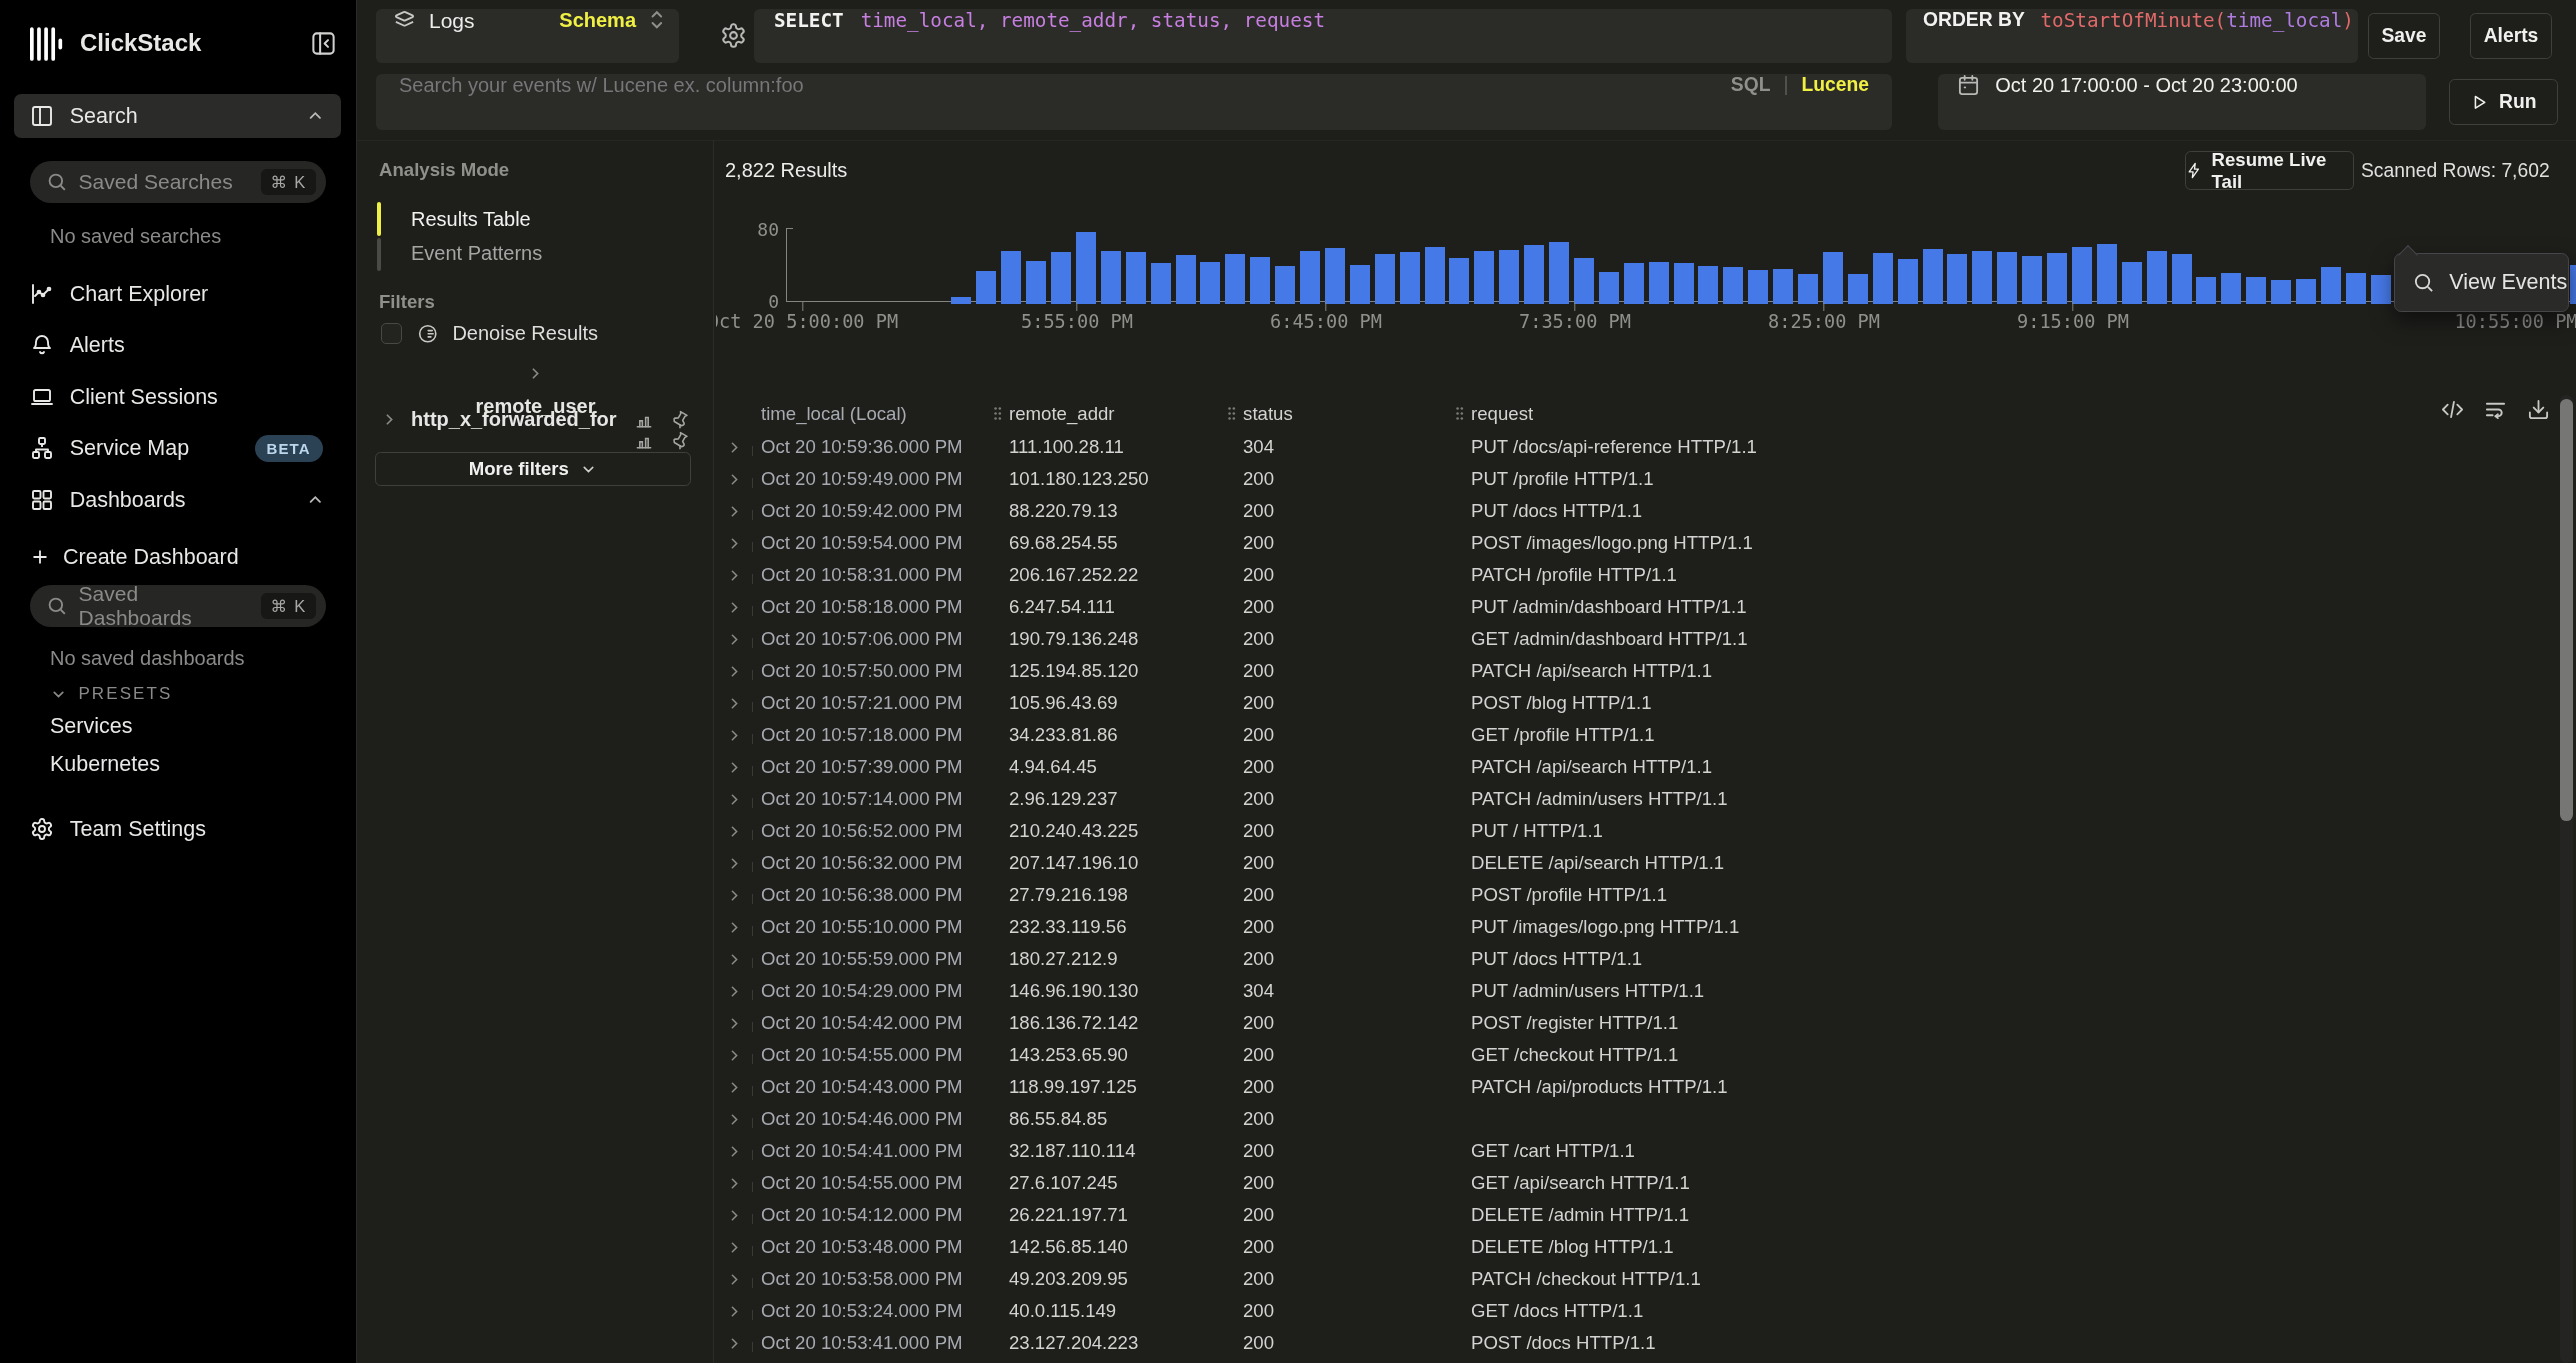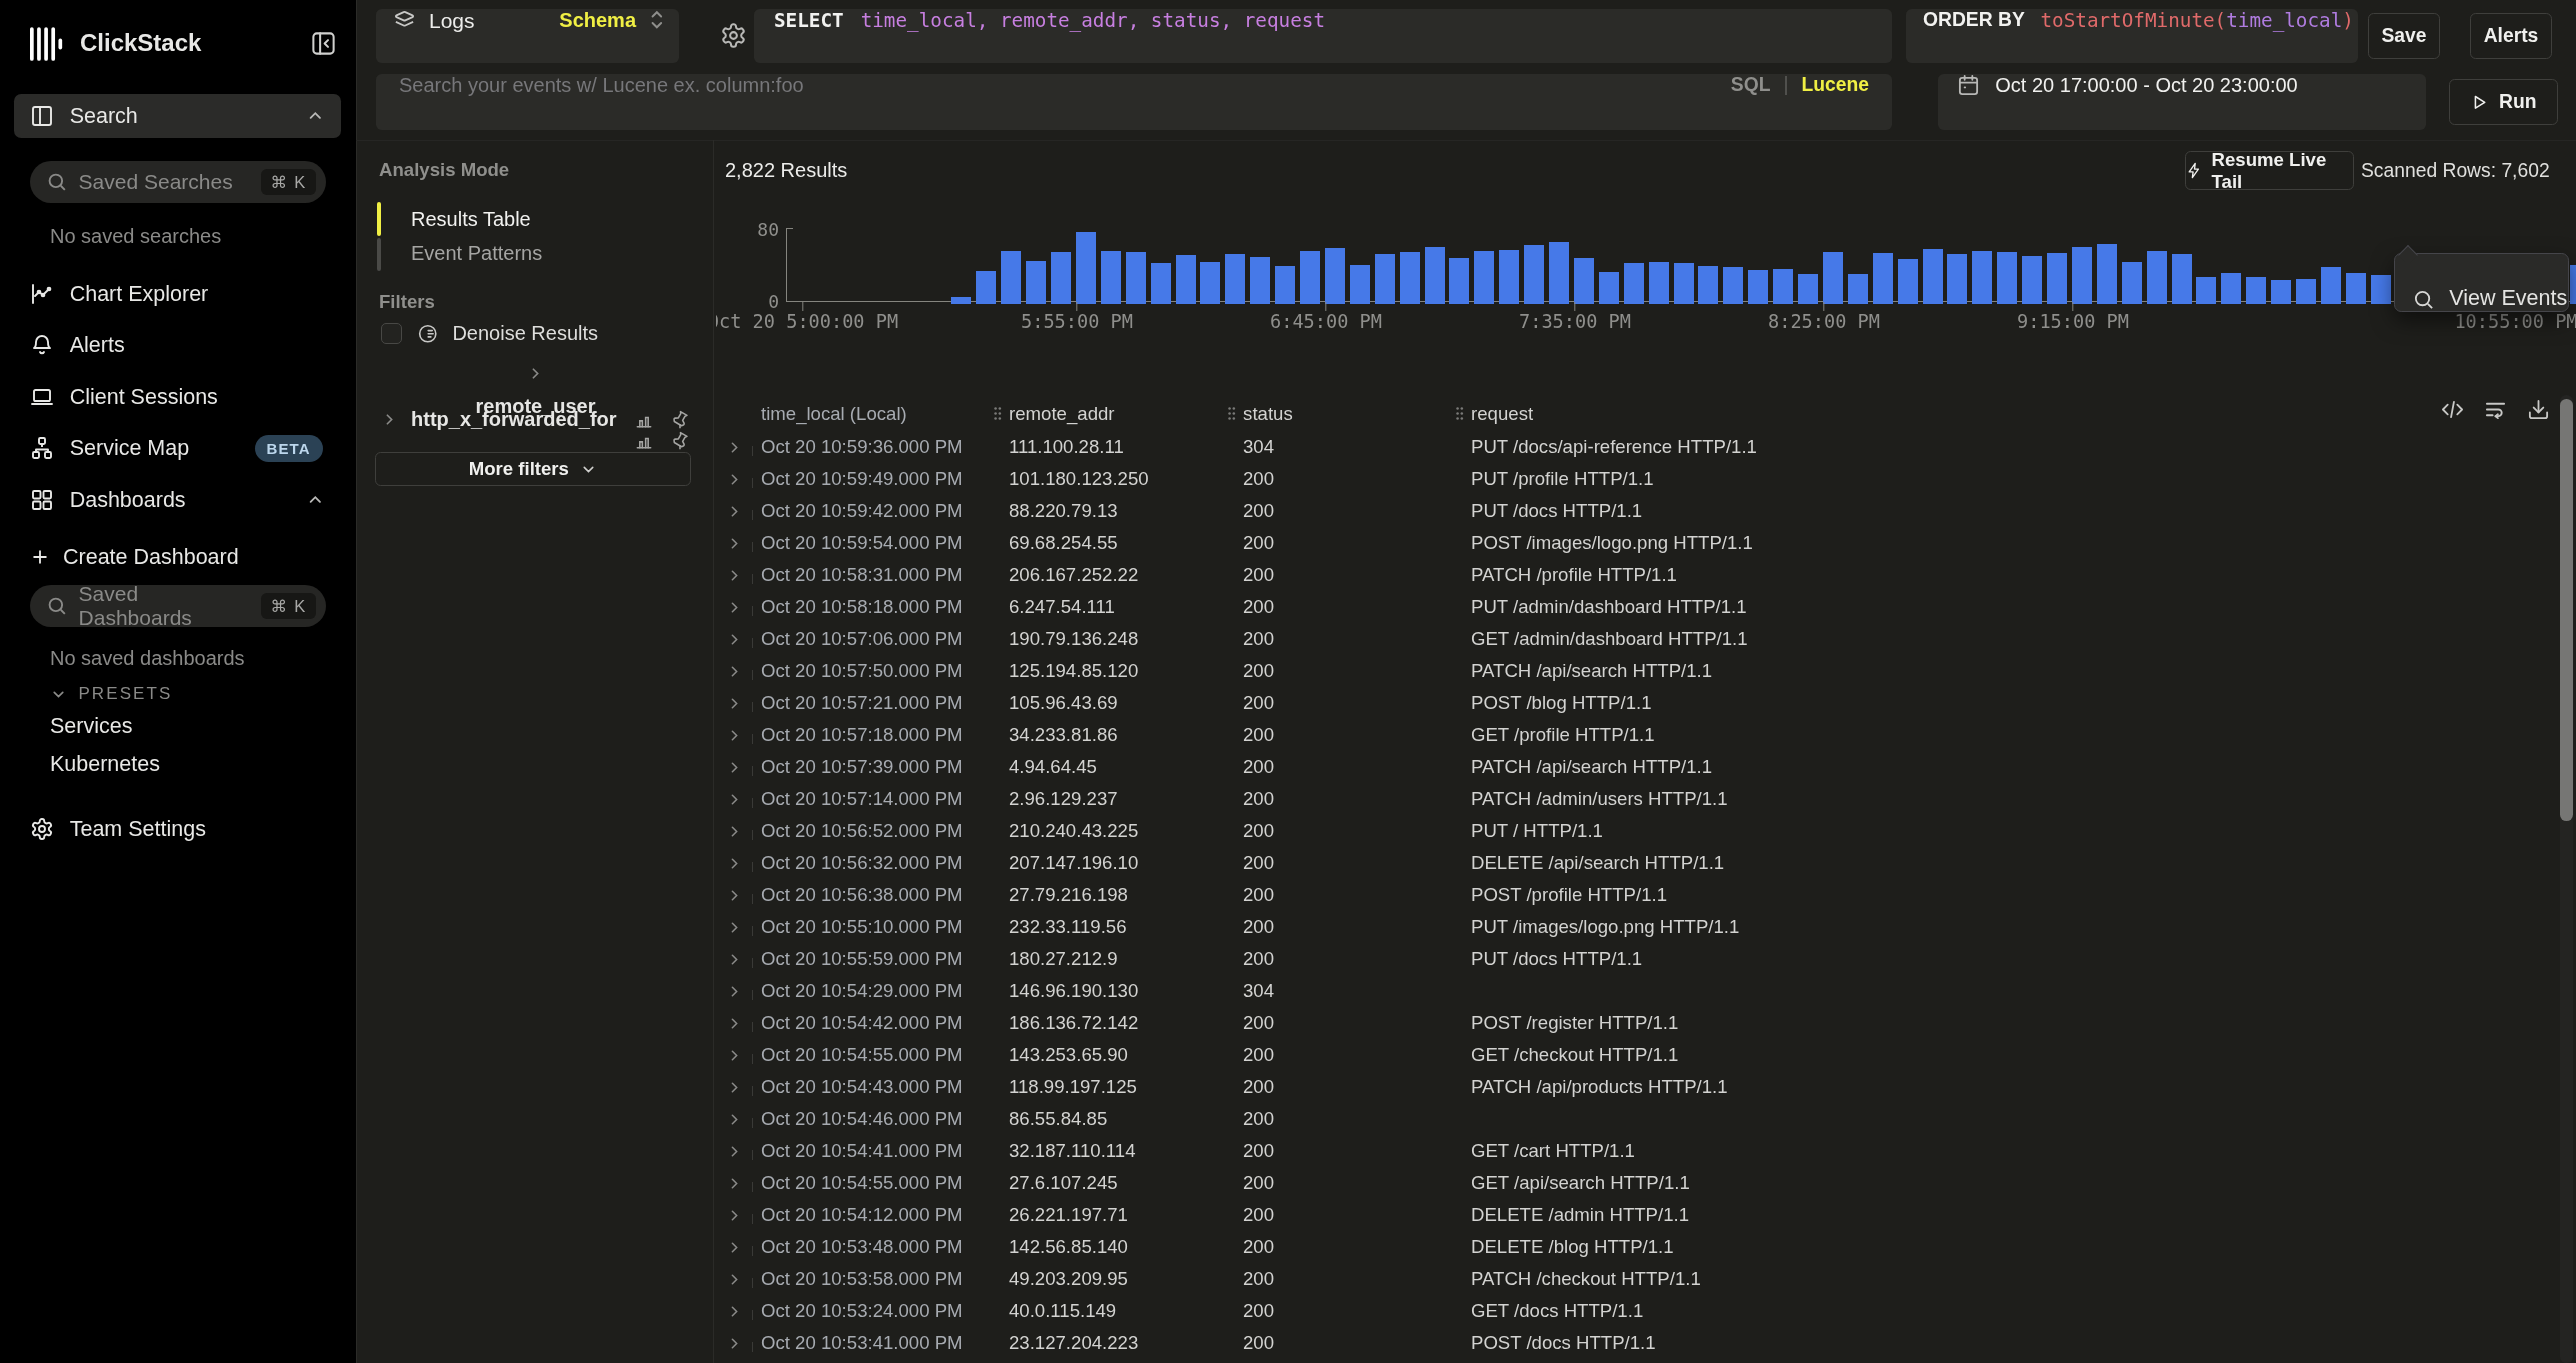--- a/index.html
+++ b/index.html
@@ -40,21 +40,21 @@
   .c{box-sizing:border-box;white-space:nowrap;overflow:hidden;}
   .c.exp{width:45px;display:flex;align-items:center;justify-content:flex-start;padding-left:10px;position:relative;color:#8a8a88;}
   .c.exp::after{content:"";position:absolute;right:8.6px;top:7.9px;height:16.5px;width:0.7px;background:#3a3a37;}
   .c.time{width:231px;color:#a7abb1;}
   .c.addr{width:234px;padding-left:17px;color:#d3d3d1;}
   .c.status{width:228px;padding-left:17px;color:#d3d3d1;}
   .c.req{flex:1;padding-left:17px;color:#d3d3d1;}
   .hcell{display:flex;align-items:center;gap:5.7px;}
   .handle{color:#7a7a78;}
   
-  #view-events{position:absolute;left:2394px;top:253px;width:175px;height:59px;background:#2a2a28;border:0.7px solid #45454a;border-radius:7.2px;box-shadow:0 8.6px 21.5px rgba(0,0,0,.5);display:flex;align-items:flex-end;gap:14.3px;padding-left:17px;box-sizing:border-box;z-index:5;cursor:pointer;}
+  #view-events{position:absolute;left:2394px;top:253px;width:175px;height:59px;background:#2a2a28;border:0.7px solid #45454a;border-radius:7.2px;box-shadow:0 8.6px 21.5px rgba(0,0,0,.5);display:flex;align-items:center;gap:14.3px;padding-left:17px;box-sizing:border-box;z-index:5;cursor:pointer;}
   #view-events .notch{position:absolute;left:5.7px;top:-6.4px;width:13px;height:13px;background:#2a2a28;border-left:0.7px solid #45454a;border-top:0.7px solid #45454a;transform:rotate(45deg);}
   
   #scroll-track{position:absolute;right:2.9px;top:395px;width:13px;bottom:0;background:#242422;border-radius:6.4px;}
   #scroll-thumb{position:absolute;right:2.9px;top:399px;width:13px;height:422px;background:#77777“5”;background:#767674;border-radius:6.4px;}
   .navchev{margin-left:auto;margin-right:17px;color:#b9b9b7;}
 </style>
 </head>
 <body>
 
 <aside id="sidebar">
@@ -721,20 +721,21 @@
     </div>
     <div class="trow">
       <div class="c exp">
         <svg width="17" height="17" viewBox="0 0 24 24" fill="none" stroke="#8a8a88" stroke-width="2.2" stroke-linecap="round">
           <path d="m9 6 6 6-6 6"></path>
         </svg>
       </div>
       <div class="c time">Oct 20 10:54:29.000 PM</div>
       <div class="c addr">146.96.190.130</div>
       <div class="c status">304</div>
+      <div class="c req">PUT /admin/users HTTP/1.1</div>
     </div>
     <div class="trow">
       <div class="c exp">
         <svg width="17" height="17" viewBox="0 0 24 24" fill="none" stroke="#8a8a88" stroke-width="2.2" stroke-linecap="round">
           <path d="m9 6 6 6-6 6"></path>
         </svg>
       </div>
       <div class="c time">Oct 20 10:54:42.000 PM</div>
       <div class="c addr">186.136.72.142</div>
       <div class="c status">200</div>

